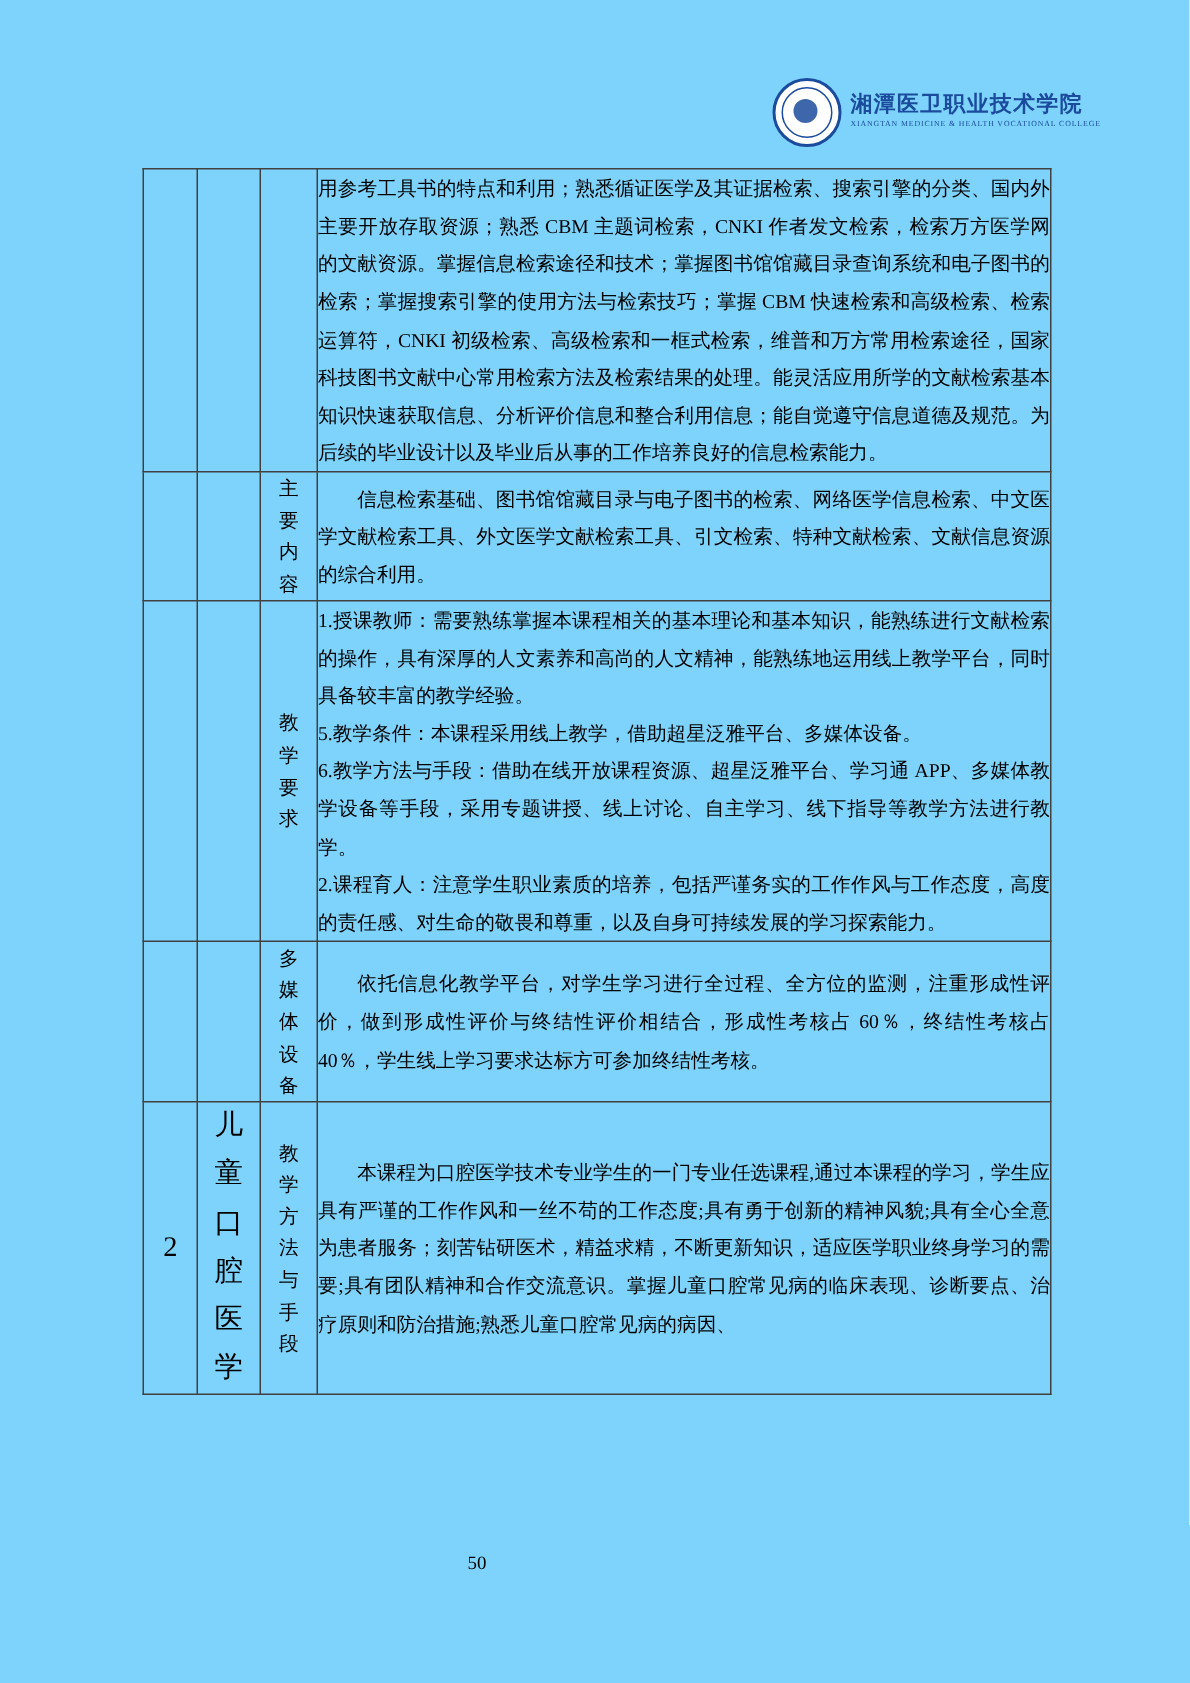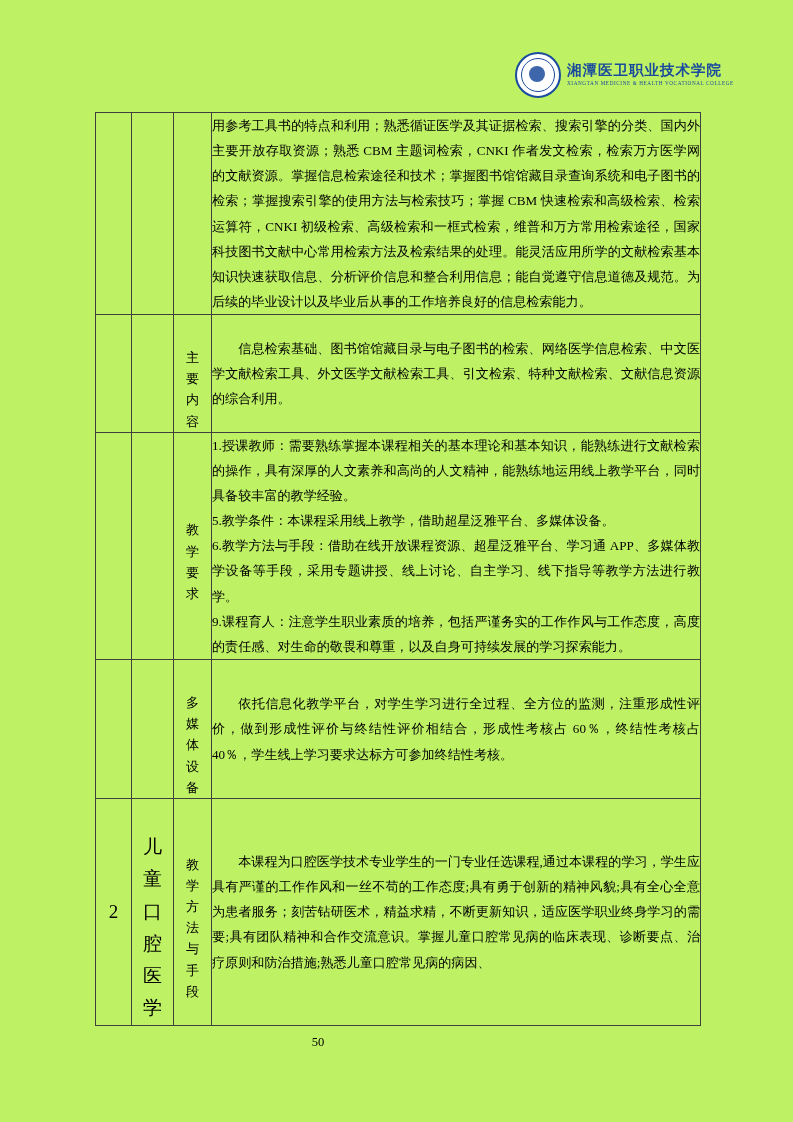--- a/index.html
+++ b/index.html
@@ -13,21 +13,21 @@
     position: relative;
     font-family: "Liberation Serif", "DejaVu Serif", serif;
     color: #000000;
     overflow: hidden;
   }
   .page {
     position: absolute;
     left: 0; top: 0;
     width: 793px;
     height: 1122px;
-    background: #bef264;
+    background: #7dd3fc;
   }
   
   .logo-wrap {
     position: absolute;
     left: 515px;
     top: 52px;
     width: 200px;
     height: 46px;
     display: flex;
     align-items: center;
@@ -119,21 +119,20 @@
   .cell-center {
     text-align: center;
     font-size: 19px;
     line-height: 1.7;
     padding: 6px 4px;
   }
   .vlabel {
     display: inline-block;
     width: 1.2em;
     word-break: break-all;
-    margin-top: 32px;
   }
   .page-number {
     position: absolute;
     left: 0;
     top: 1035px;
     width: 636px;
     text-align: center;
     font-size: 12.6px;
     font-family: "Liberation Serif", serif;
   }
@@ -182,21 +181,21 @@
       <tr>
         <td class="cell-center"></td>
         <td class="cell-center"></td>
         <td class="cell-label">
           <span class="vlabel">教学要求</span>
         </td>
         <td class="cell-body">
           <p>1.授课教师：需要熟练掌握本课程相关的基本理论和基本知识，能熟练进行文献检索的操作，具有深厚的人文素养和高尚的人文精神，能熟练地运用线上教学平台，同时具备较丰富的教学经验。</p>
           <p>5.教学条件：本课程采用线上教学，借助超星泛雅平台、多媒体设备。</p>
           <p>6.教学方法与手段：借助在线开放课程资源、超星泛雅平台、学习通 APP、多媒体教学设备等手段，采用专题讲授、线上讨论、自主学习、线下指导等教学方法进行教学。</p>
-          <p>9.课程育人：注意学生职业素质的培养，包括严谨务实的工作作风与工作态度，高度的责任感、对生命的敬畏和尊重，以及自身可持续发展的学习探索能力。</p>
+          <p>2.课程育人：注意学生职业素质的培养，包括严谨务实的工作作风与工作态度，高度的责任感、对生命的敬畏和尊重，以及自身可持续发展的学习探索能力。</p>
         </td>
       </tr>
 
       <tr>
         <td class="cell-center"></td>
         <td class="cell-center"></td>
         <td class="cell-label">
           <span class="vlabel">多媒体设备</span>
         </td>
         <td class="cell-body">

